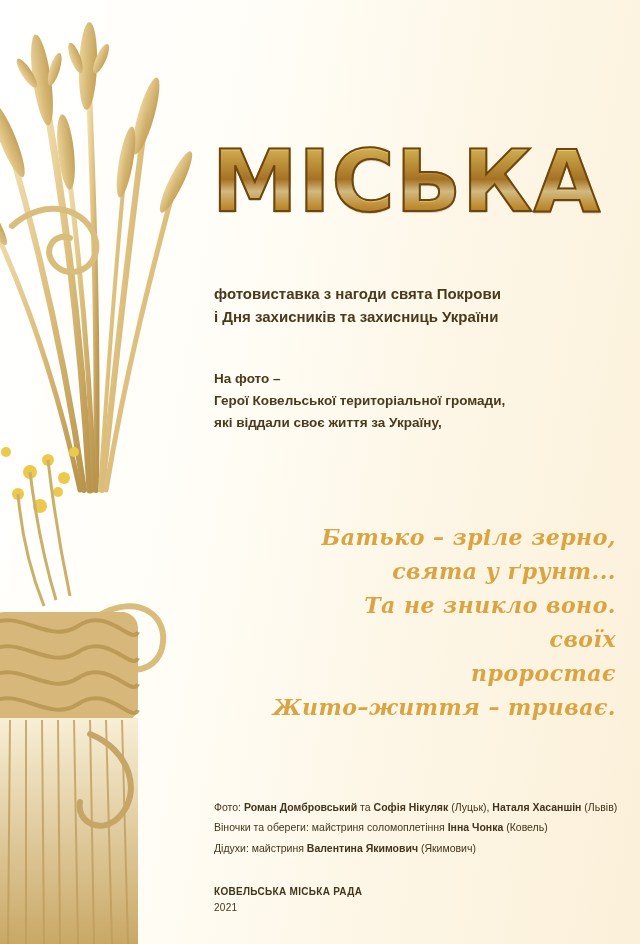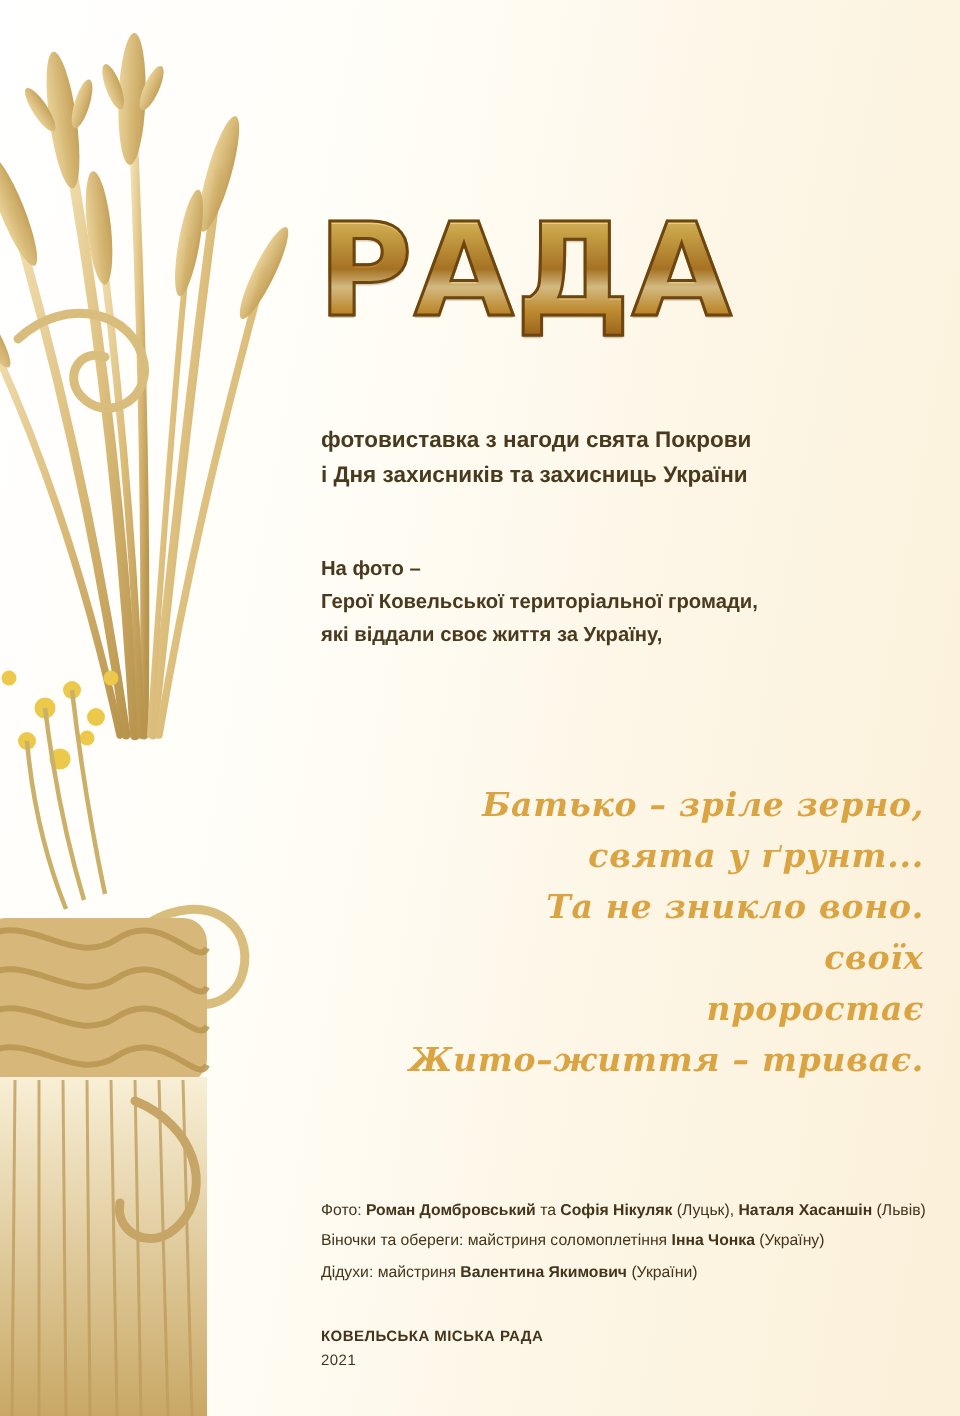--- a/index.html
+++ b/index.html
@@ -225,21 +225,21 @@
         <line x1="136" y1="700" x2="142" y2="924"></line>
         <line x1="152" y1="700" x2="158" y2="924"></line>
       </g>
       <g fill="none" stroke="#c7a566" stroke-width="6" stroke-linecap="round">
         <path d="M120 714 C160 730 172 772 150 796 C132 816 106 802 110 782"></path>
       </g>
     </g>
   </svg>
 
   <div class="title-wrap">
-    <h1 class="title">РАДА</h1>
+    <h1 class="title">МІСЬКА</h1>
   </div>
 
   <div class="subtitle">
     <div>фотовиставка  з нагоди свята Покрови</div>
     <div>і Дня захисників та захисниць України</div>
   </div>
 
   <div class="photo-note">
     <div>На фото –</div>
     <div>Герої Ковельської територіальної громади,</div>
@@ -253,24 +253,24 @@
     <div>своїх</div>
     <div>проростає</div>
     <div>Жито–життя – триває.</div>
   </div>
 
   <div class="credits">
     <div>
       <span>Фото: </span><b>Роман Домбровський</b><span> та </span><b>Софія Нікуляк</b><span> (Луцьк), </span><b>Наталя Хасаншін</b><span> (Львів)</span>
     </div>
     <div>
-      <span>Віночки та обереги: майстриня соломоплетіння </span><b>Інна Чонка</b><span> (Україну)</span>
+      <span>Віночки та обереги: майстриня соломоплетіння </span><b>Інна Чонка</b><span> (Ковель)</span>
     </div>
     <div>
-      <span>Дідухи: майстриня </span><b>Валентина Якимович</b><span> (України)</span>
+      <span>Дідухи: майстриня </span><b>Валентина Якимович</b><span> (Якимович)</span>
     </div>
   </div>
 
   <div class="footer">
     <div>КОВЕЛЬСЬКА МІСЬКА РАДА</div>
     <div class="year">2021</div>
   </div>
 
 </div>
 

